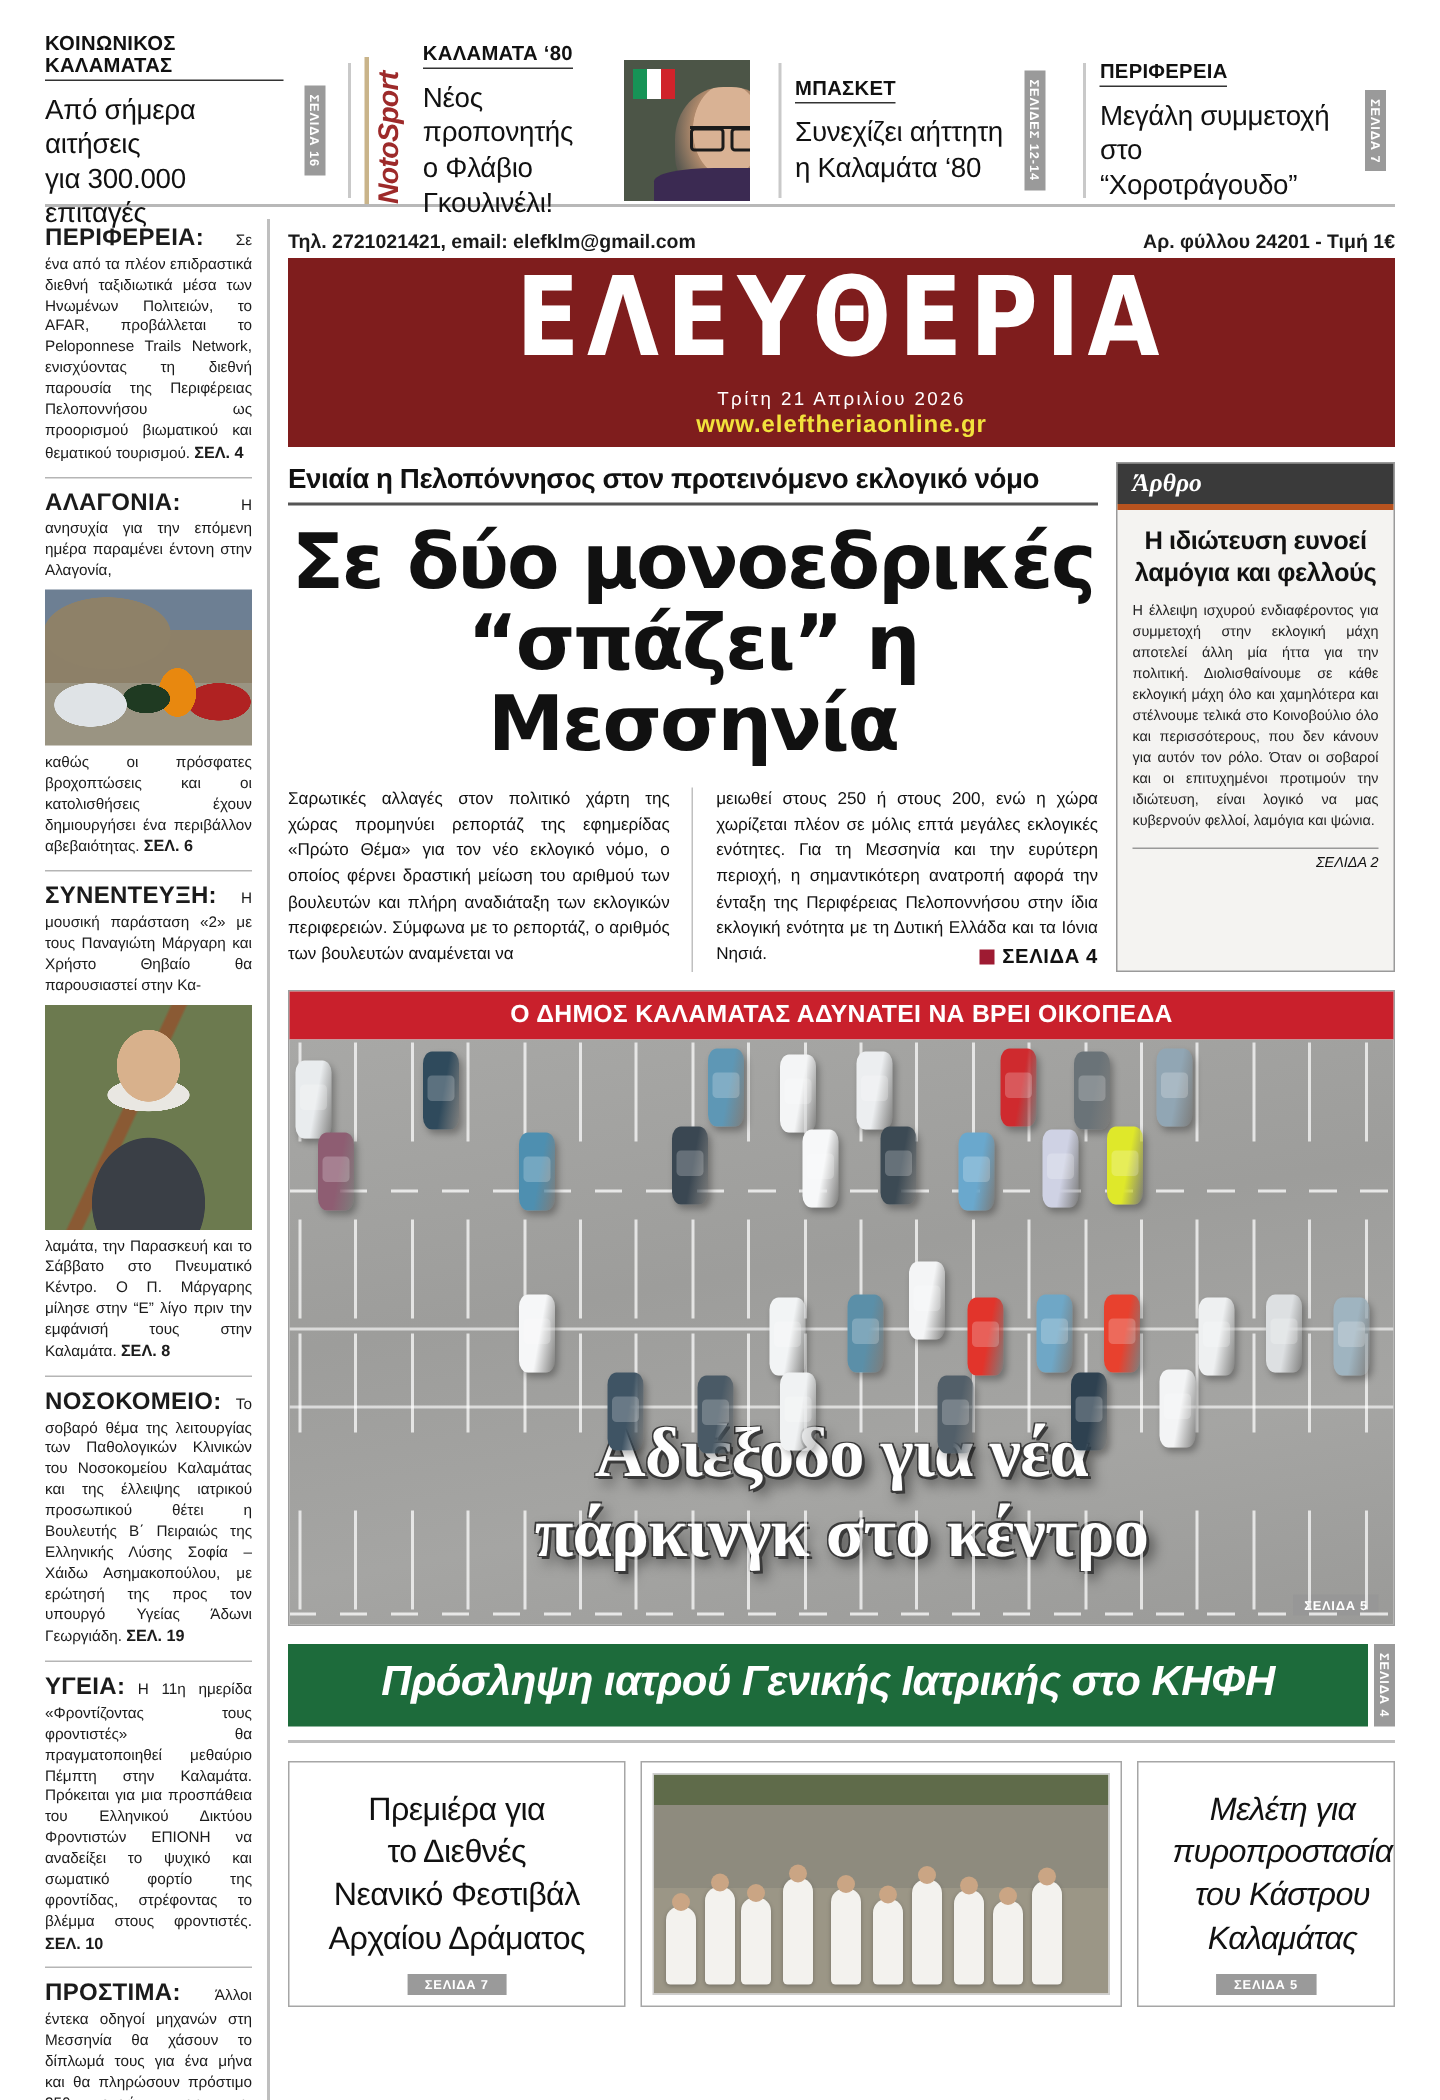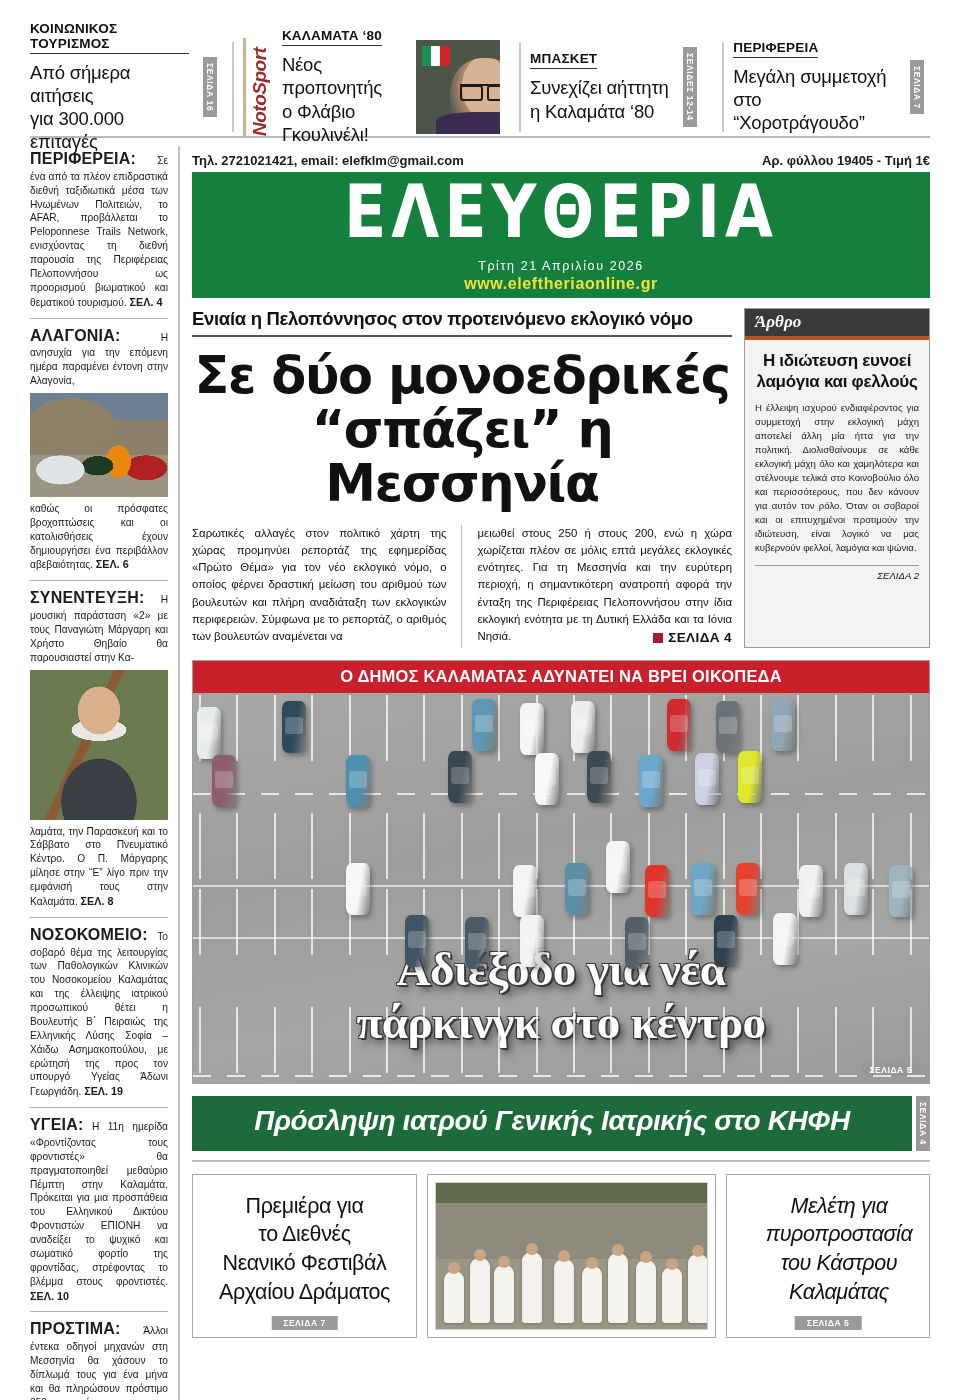--- a/index.html
+++ b/index.html
@@ -54,21 +54,21 @@
   .mini-photo .glasses:before,.mini-photo .glasses:after{ content:""; position:absolute; top:-1px;
     width:19px;height:12px;border:2.5px solid #1b1b1b;border-radius:3px;}
   .mini-photo .glasses:before{left:0}.mini-photo .glasses:after{right:0}
   .mini-photo .torso{position:absolute;left:20px;bottom:0;width:100px;height:22px;
     background:#3b2a52;border-radius:40% 40% 0 0;}
 
   
   .masthead-row { display:flex; justify-content:space-between; align-items:flex-end;
     font-size:13px; font-weight:bold; color:#1a1a1a; padding:7px 0 4px; }
   .masthead {
-    background:#15803d; height:126px; position:relative;
+    background:#7f1d1d; height:126px; position:relative;
     display:flex; flex-direction:column; align-items:center; justify-content:center;
   }
   .mh-logo { font-size:62px; font-weight:bold; color:#fff; letter-spacing:5px;
     font-family:"DejaVu Sans", sans-serif; line-height:1; margin-top:4px;
     transform: scaleY(1.18); }
   .mh-date { color:#fff; font-size:12.5px; font-weight:normal; letter-spacing:1.6px; margin-top:16px; }
   .mh-url { color:#f2e23c; font-size:16px; font-weight:bold; letter-spacing:.6px; margin-top:2px; }
 
   
   .grid { display:flex; margin-top:8px; }
@@ -146,21 +146,21 @@
   
   .greenrow { display:flex; align-items:stretch; margin-top:12px; border-bottom:2px solid #bdbdbd; padding-bottom:9px; }
   .greenbar { flex:1; background:#1d6b3b; color:#fff; font-style:italic; font-weight:bold;
     font-size:28px; text-align:center; padding:9px 0 11px; letter-spacing:-.4px; }
 
   
   .bottom { display:flex; gap:10px; margin-top:12px; }
   .bcard { border:1.4px solid #a6a6a6; position:relative; display:flex;
     flex-direction:column; align-items:center; justify-content:center; padding:12px 10px 26px; }
   .b1 { width:225px; }
-  .b3 { width:204px;padding-left:32px; }
+  .b3 { width:172px;padding-left:32px; }
   .b2 { flex:1; padding:7px; }
   .bcard-head { font-size:21.5px; line-height:1.33; text-align:center; letter-spacing:-.4px; }
   .b3 .bcard-head { font-style:italic; }
   .bsel { position:absolute; bottom:7px; left:50%; transform:translateX(-50%);
     background:#9a9a9a; color:#fff; font-size:8.6px; font-weight:bold; letter-spacing:.5px; padding:2px 12px; }
   .festival { width:100%; height:148px; background:
       linear-gradient(to bottom,#5f6b4a 0 14%, #8e8b7e 14% 52%, #9b9686 52% 100%);
     position:relative; overflow:hidden; border:1px solid #cfcfcf; }
   .dancer { position:absolute; bottom:6px; width:20px; height:62px; background:#f3f2ee;
     border-radius:9px 9px 3px 3px; box-shadow:0 1px 3px rgba(0,0,0,.25); }
@@ -169,21 +169,21 @@
 </style>
 </head>
 <body>
 
 <div class="page">
 
   <div class="teaser-bar">
 
     <div class="teaser" style="flex:1;">
       <div class="teaser-txt">
-        <span class="teaser-kicker">ΚΟΙΝΩΝΙΚΟΣ ΤΟΥΡΙΣΜΟΣ</span>
+        <span class="teaser-kicker">ΚΟΙΝΩΝΙΚΟΣ ΚΑΛΑΜΑΤΑΣ</span>
         <span class="teaser-head">Από σήμερα αιτήσεις</span>
         <span class="teaser-head">για 300.000 επιταγές</span>
       </div>
       <span class="pagetag">ΣΕΛΙΔΑ 16</span>
     </div>
 
     <div class="vdiv"></div>
 
     <div class="teaser" style="flex:1.05;">
       <span class="notosport">NotoSport</span>
@@ -254,21 +254,21 @@
       <div class="brief">
         <b class="kicker">ΠΡΟΣΤΙΜΑ:</b><span> Άλλοι έντεκα οδηγοί μηχανών στη Μεσσηνία θα χάσουν το δίπλωμά τους για ένα μήνα και θα πληρώσουν πρόστιμο 350 ευρώ, μιας και εντοπίστηκαν να οδηγούν δίχως να φορούν προστατευτικό κράνος. </span><b class="sel">ΣΕΛ. 24</b>
       </div>
 
     </div>
 
     <div class="col-main">
 
       <div class="masthead-row">
         <span>Τηλ. 2721021421, email: elefklm@gmail.com</span>
-        <span>Αρ. φύλλου 19405 - Τιμή 1€</span>
+        <span>Αρ. φύλλου 24201 - Τιμή 1€</span>
       </div>
       <div class="masthead">
         <div class="mh-logo">ΕΛΕΥΘΕΡΙΑ</div>
         <div class="mh-date">Τρίτη 21 Απριλίου 2026</div>
         <div class="mh-url">www.eleftheriaonline.gr</div>
       </div>
 
       <div class="lead-wrap" style="margin-top:10px;">
         <div class="lead">
           <div class="lead-kicker">Ενιαία η Πελοπόννησος στον προτεινόμενο εκλογικό νόμο</div>

